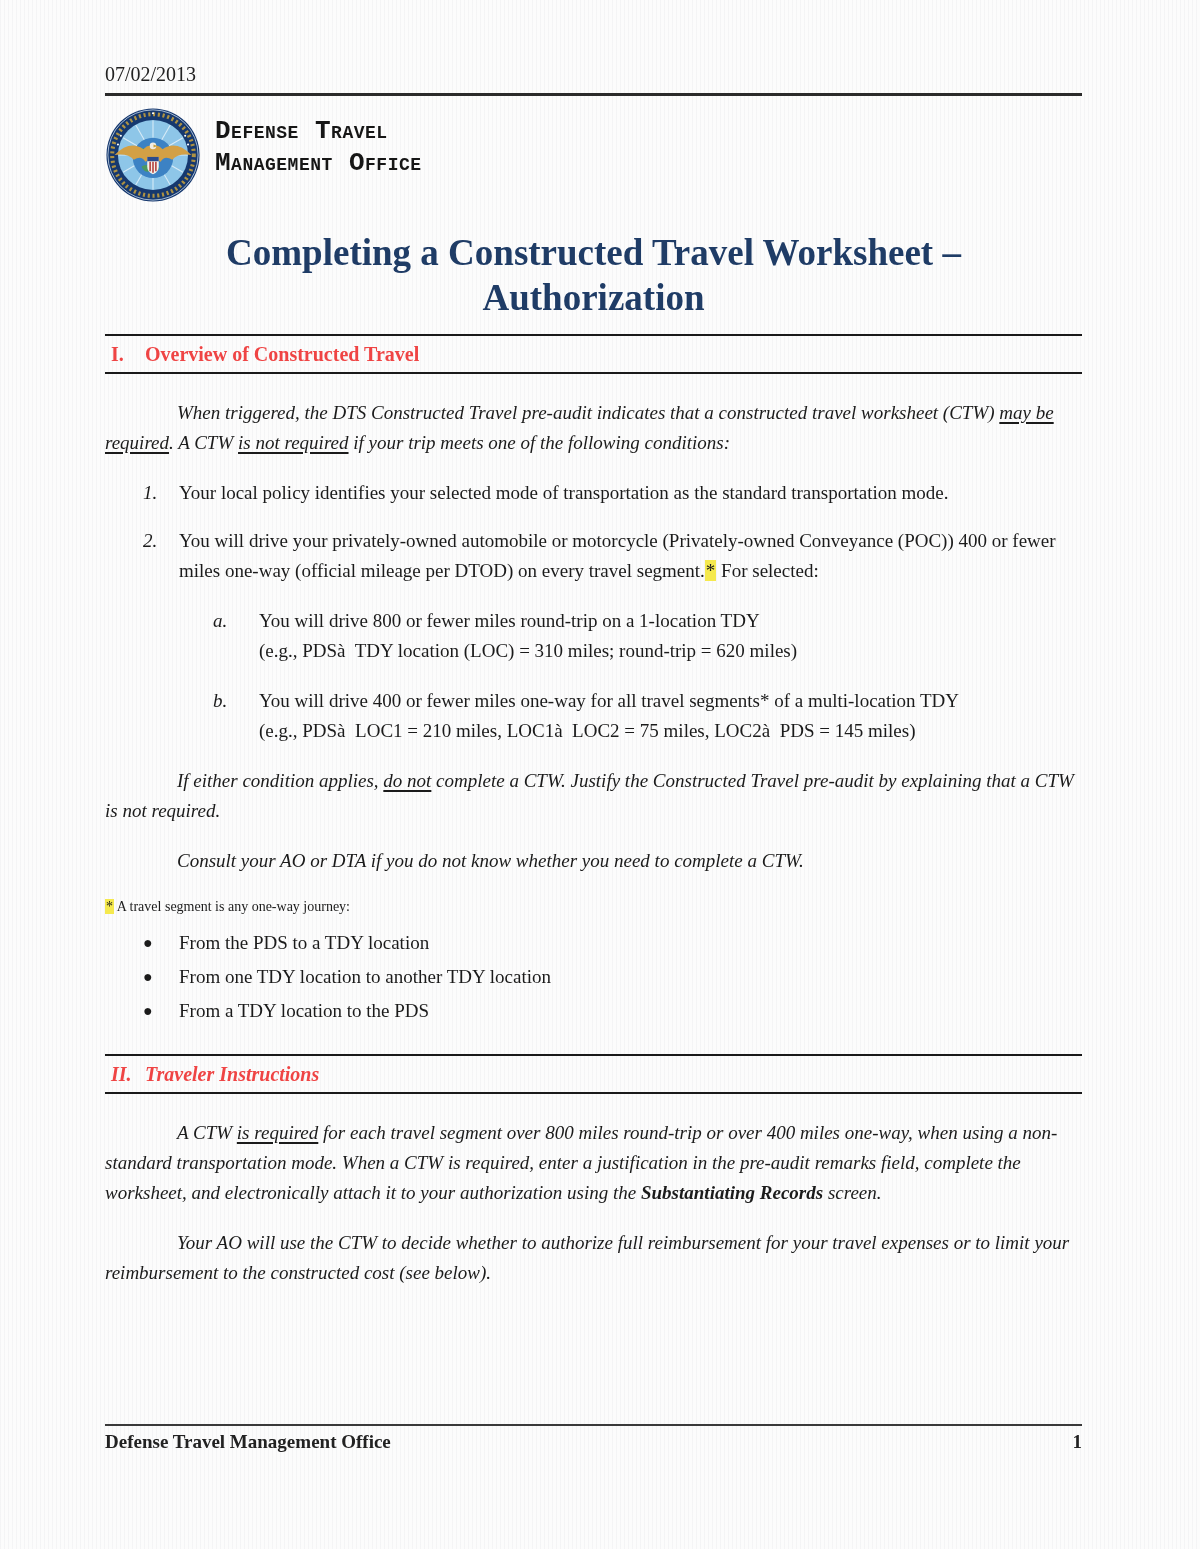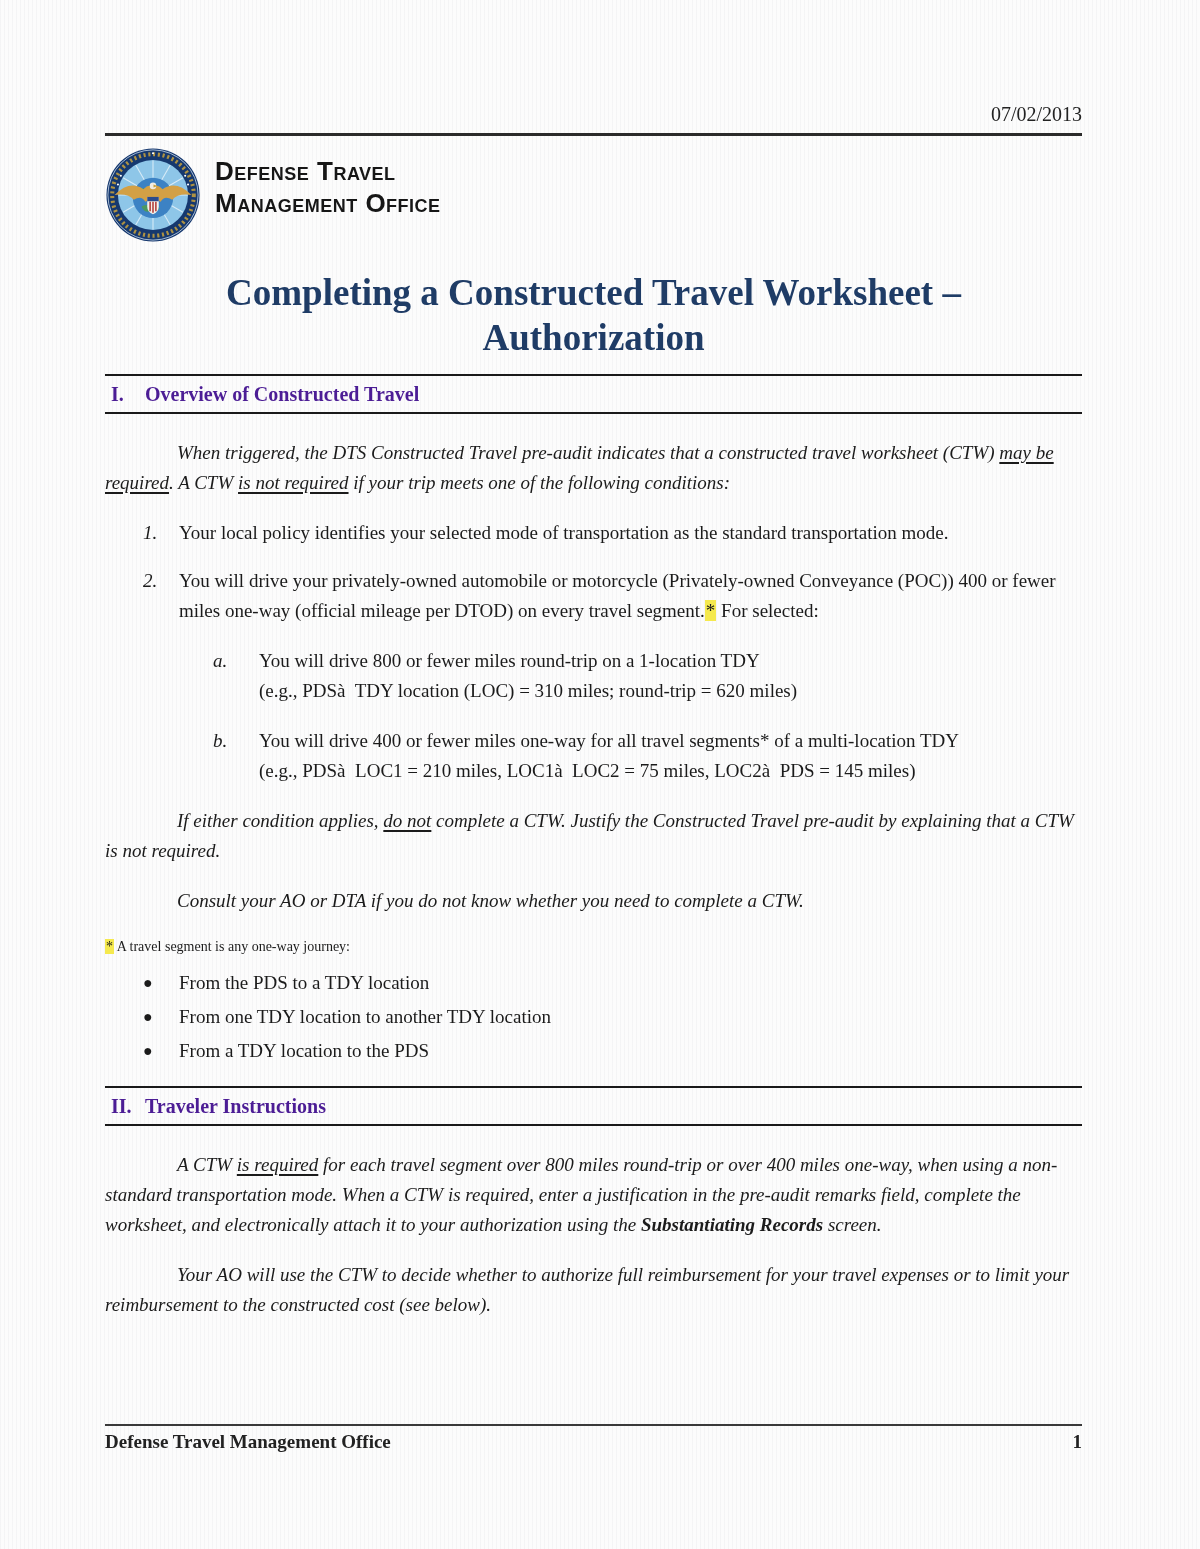--- a/index.html
+++ b/index.html
@@ -11,41 +11,39 @@
       repeating-linear-gradient(90deg, rgba(210,212,216,0.18) 0 1px, rgba(255,255,255,0) 1px 4px),
       #fcfcfc;
     overflow: hidden;
   }
   .page {
     position: relative;
     width: 1200px; height: 1549px;
     padding: 62px 118px 0 105px;
   }
   .date {
-    text-align: right;
     font-size: 20px;
     line-height: 24px;
     color: #222;
-    margin-top: 40px;
   }
   .top-rule {
     border: none;
     border-top: 3px solid #2b2b2b;
     margin-top: 7px;
   }
   .org-header {
     margin-top: 11px;
     display: flex;
     align-items: flex-start;
     gap: 14px;
   }
   .seal { width: 96px; height: 96px; flex: 0 0 auto; }
   .org-name {
     margin-top: 8px;
-    font-family: Liberation Sans, sans-serif;
+    font-family: Liberation Mono, monospace;
     font-weight: 700;
     font-variant: small-caps;
     font-size: 26px;
     line-height: 32px;
     letter-spacing: 0.5px;
     color: #161616;
   }
   .title {
     margin-top: 27px;
     text-align: center;
@@ -56,21 +54,21 @@
   }
   .title span { display: block; }
   .section-heading {
     margin-top: 14px;
     border-top: 2px solid #1a1a1a;
     border-bottom: 2px solid #1a1a1a;
     padding: 5px 0 5px 6px;
     font-size: 20px;
     line-height: 26px;
     font-weight: 700;
-    color: #4c1d95;
+    color: #ef4444;
   }
   .section-heading .sec-num { display: inline-block; width: 34px; }
   .para {
     font-size: 19px;
     line-height: 30px;
     text-indent: 72px;
     margin-top: 20px;
     font-style: italic;
   }
   .para.first { margin-top: 24px; }
@@ -95,21 +93,21 @@
   }
   .marker { flex: 0 0 36px; font-style: italic; }
   .bullet-item { margin-top: 4px; }
   .bullet-item .dot { flex: 0 0 36px; font-size: 16px; }
   .bullets { margin-top: 6px; }
   .item-text { flex: 1; }
   .pre { white-space: pre-wrap; margin-left: 10px; }
   .u { text-decoration: underline; text-underline-offset: 3px; text-decoration-thickness: 1.5px; }
   .b { font-weight: 700; }
   .hl { background: var(--hl, #f5e94e); padding: 0 1px; }
-  .sec2 { margin-top: 20px; }
+  .sec2 { margin-top: 28px; font-style: italic; }
   .footer {
     position: absolute;
     left: 105px; right: 118px;
     top: 1424px;
     border-top: 2px solid #3a3a3a;
     padding-top: 5px;
     display: flex;
     justify-content: space-between;
     font-size: 19px;
     color: #222;

